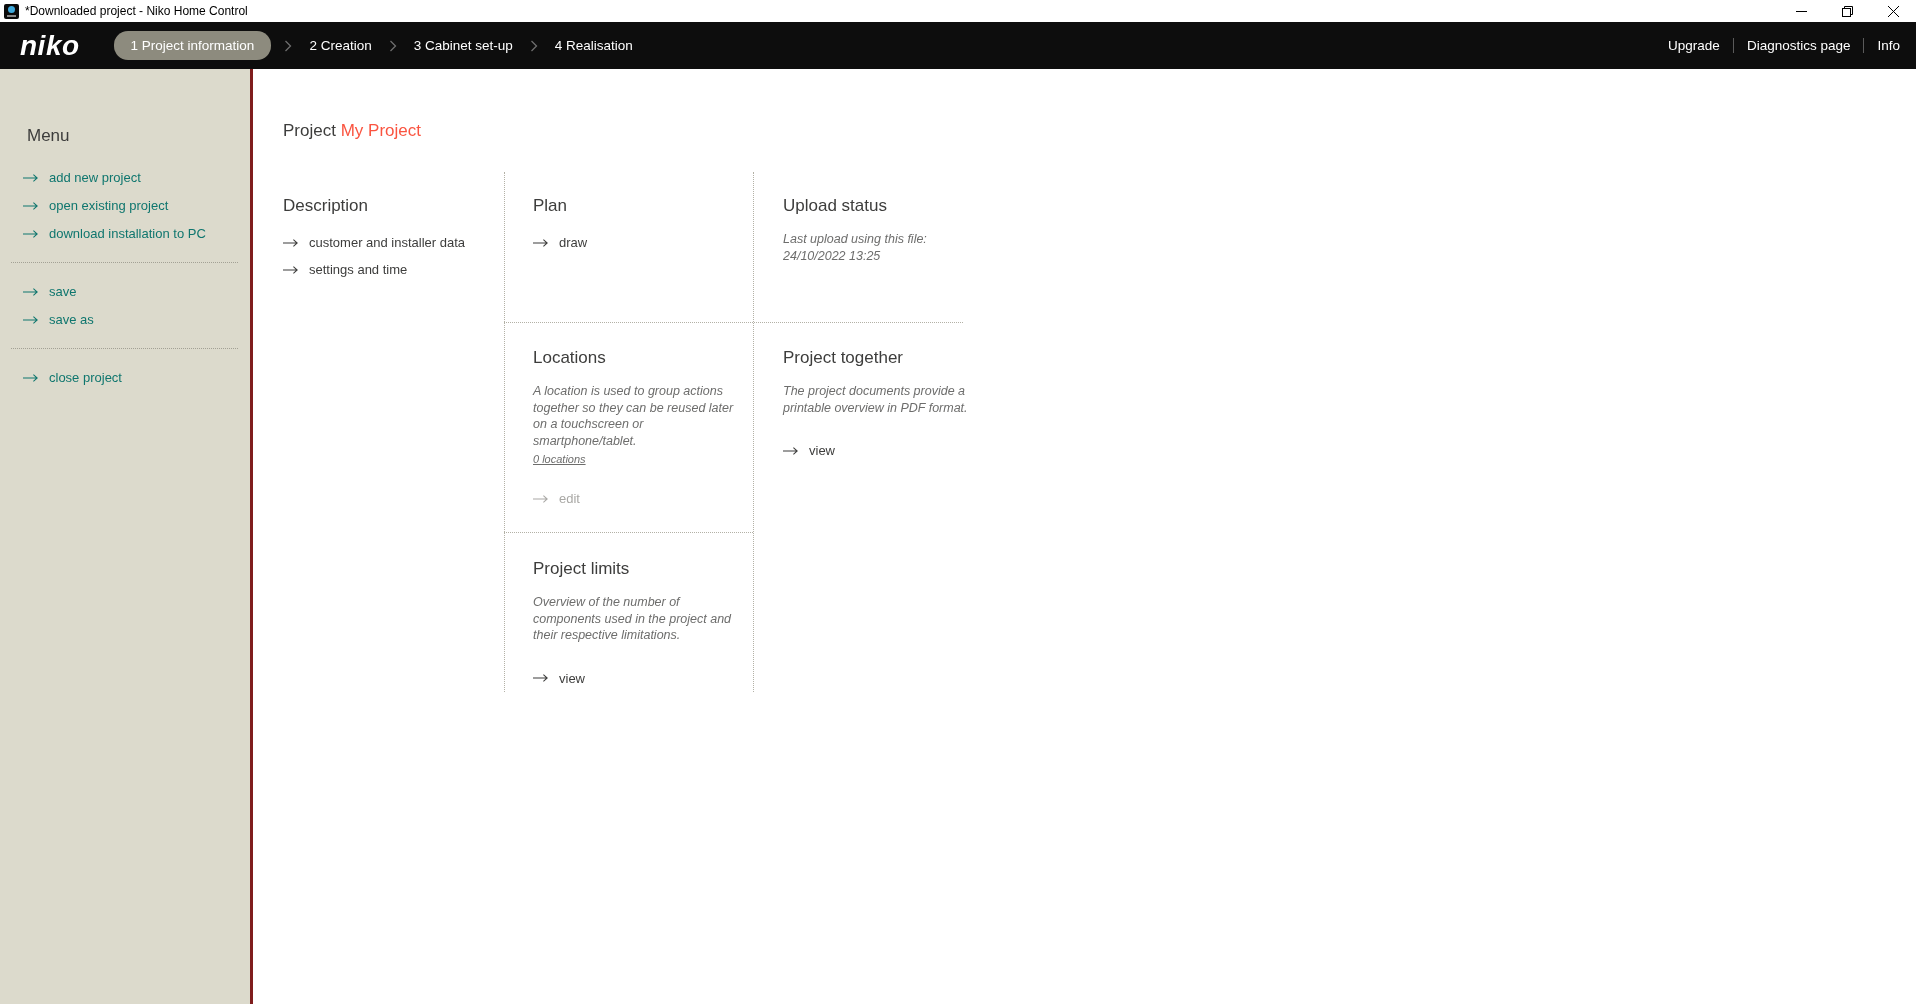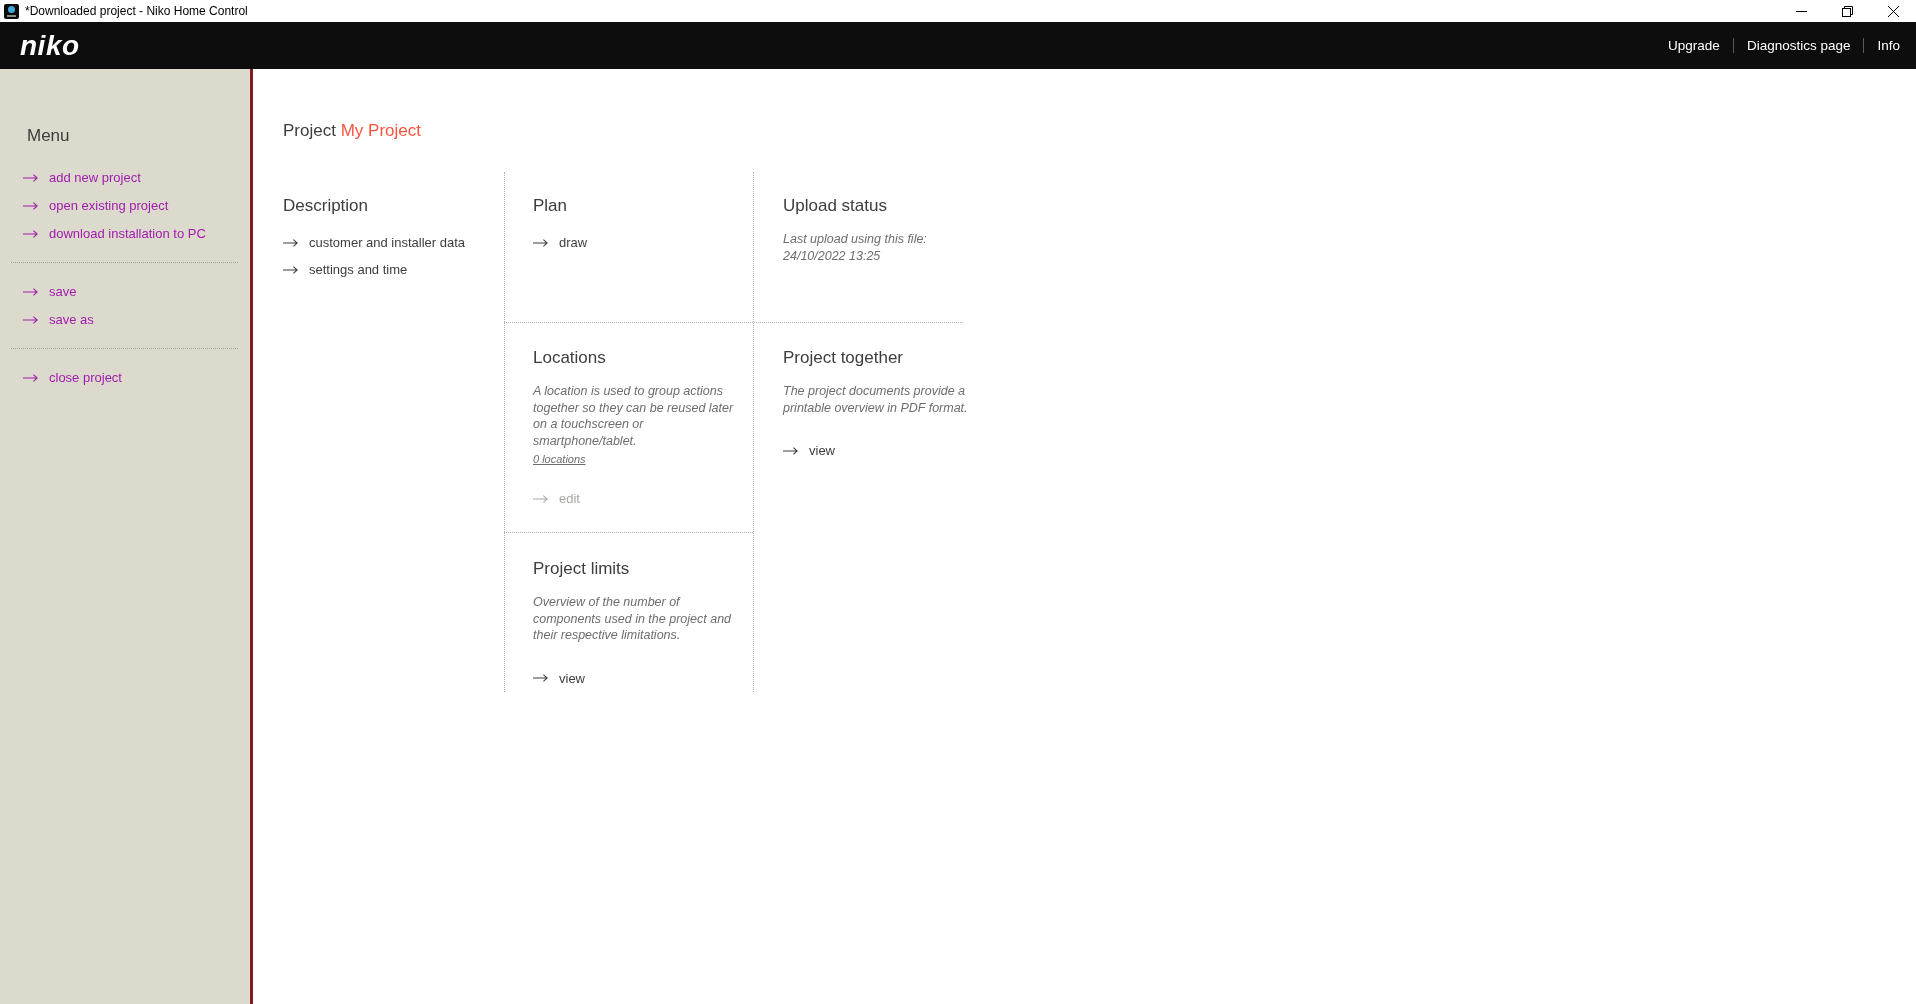--- a/index.html
+++ b/index.html
@@ -67,21 +67,21 @@
   .sidebar {
     width: 253px; flex: 0 0 253px;
     background: #dcdacc;
     border-right: 3px solid #7f1d1d;
     padding: 57px 0 0 23px;
     color: #3d3d3c;
   }
   .sidebar h2 { font-size: 17px; font-weight: 400; margin: 0 2px 24px 4px; color: #3d3d3c; }
   .menu-item {
     display: flex; align-items: center; gap: 9px;
-    font-size: 13px; margin-bottom: 13px; color: #a21caf;
+    font-size: 13px; margin-bottom: 13px; color: #0f766e;
     white-space: nowrap;
   }
   .menu-divider {
     border: none; border-top: 1px dotted #a3a195;
     margin: 21px 12px 21px -12px;
   }
   .arr { flex: 0 0 auto; }
 
   .main { flex: 1 1 auto; position: relative; background: #fff; }
   .page-title { position: absolute; left: 30px; top: 52px; font-size: 17px; font-weight: 400; color: #3d3d3c; margin: 0; }
@@ -141,20 +141,41 @@
     <button class="win-btn" data-interactable="true">
       <svg data-interactable="false" width="11" height="11" viewBox="0 0 11 11">
           <path d="M0 0l11 11M11 0L0 11" stroke="#000" stroke-width="1"></path>
         </svg>
     </button>
   </div>
 </div>
 
 <div class="navbar" data-interactable="false">
   <span class="logo" data-interactable="false">niko</span>
+  <div class="steps" data-interactable="false">
+    <span class="step active" data-interactable="true">1 Project information</span>
+    <span class="chev" data-interactable="false">
+      <svg width="8" height="12" viewBox="0 0 8 12" fill="none" stroke="#6e6e6e" stroke-width="1.3">
+          <path d="M1.5 1l5 5-5 5"></path>
+        </svg>
+    </span>
+    <span class="step" data-interactable="true">2 Creation</span>
+    <span class="chev" data-interactable="false">
+      <svg width="8" height="12" viewBox="0 0 8 12" fill="none" stroke="#6e6e6e" stroke-width="1.3">
+          <path d="M1.5 1l5 5-5 5"></path>
+        </svg>
+    </span>
+    <span class="step" data-interactable="true">3 Cabinet set-up</span>
+    <span class="chev" data-interactable="false">
+      <svg width="8" height="12" viewBox="0 0 8 12" fill="none" stroke="#6e6e6e" stroke-width="1.3">
+          <path d="M1.5 1l5 5-5 5"></path>
+        </svg>
+    </span>
+    <span class="step" data-interactable="true">4 Realisation</span>
+  </div>
   <div class="nav-right" data-interactable="false">
     <a data-interactable="true">Upgrade</a>
     <span class="vsep" data-interactable="false"></span>
     <a data-interactable="true">Diagnostics page</a>
     <span class="vsep" data-interactable="false"></span>
     <a data-interactable="true">Info</a>
   </div>
 </div>
 
 <div class="content" data-interactable="false">

